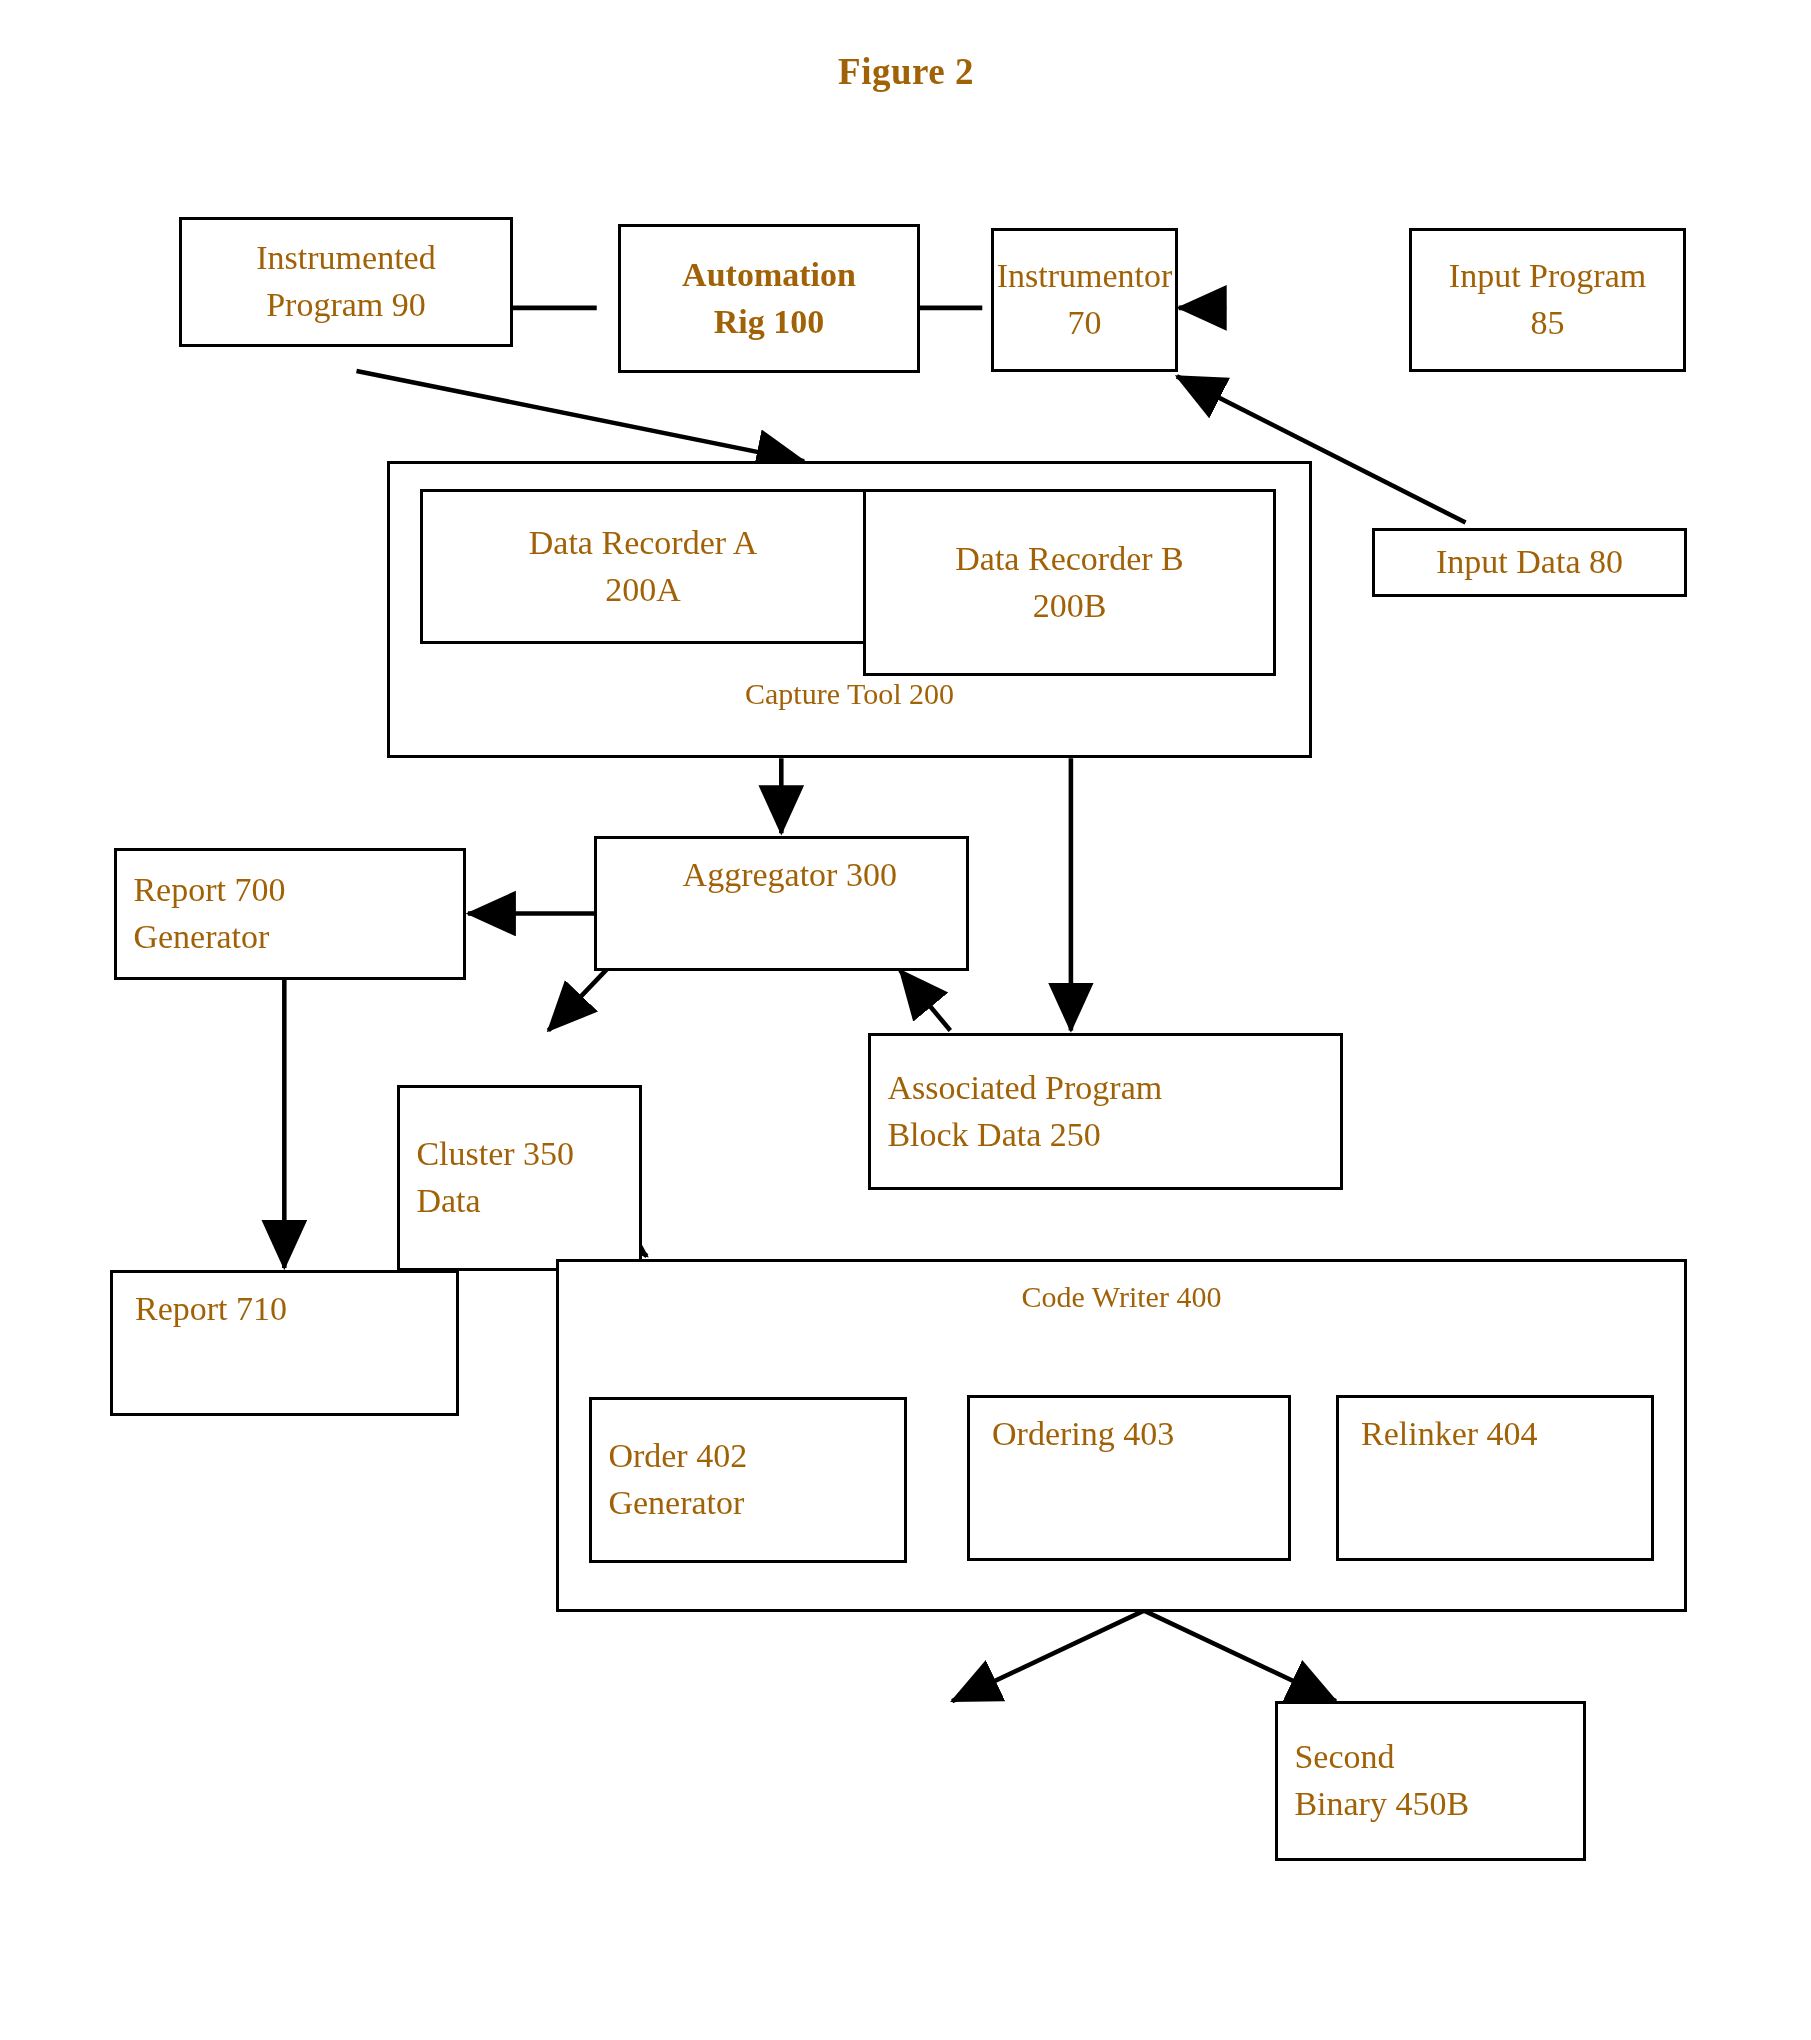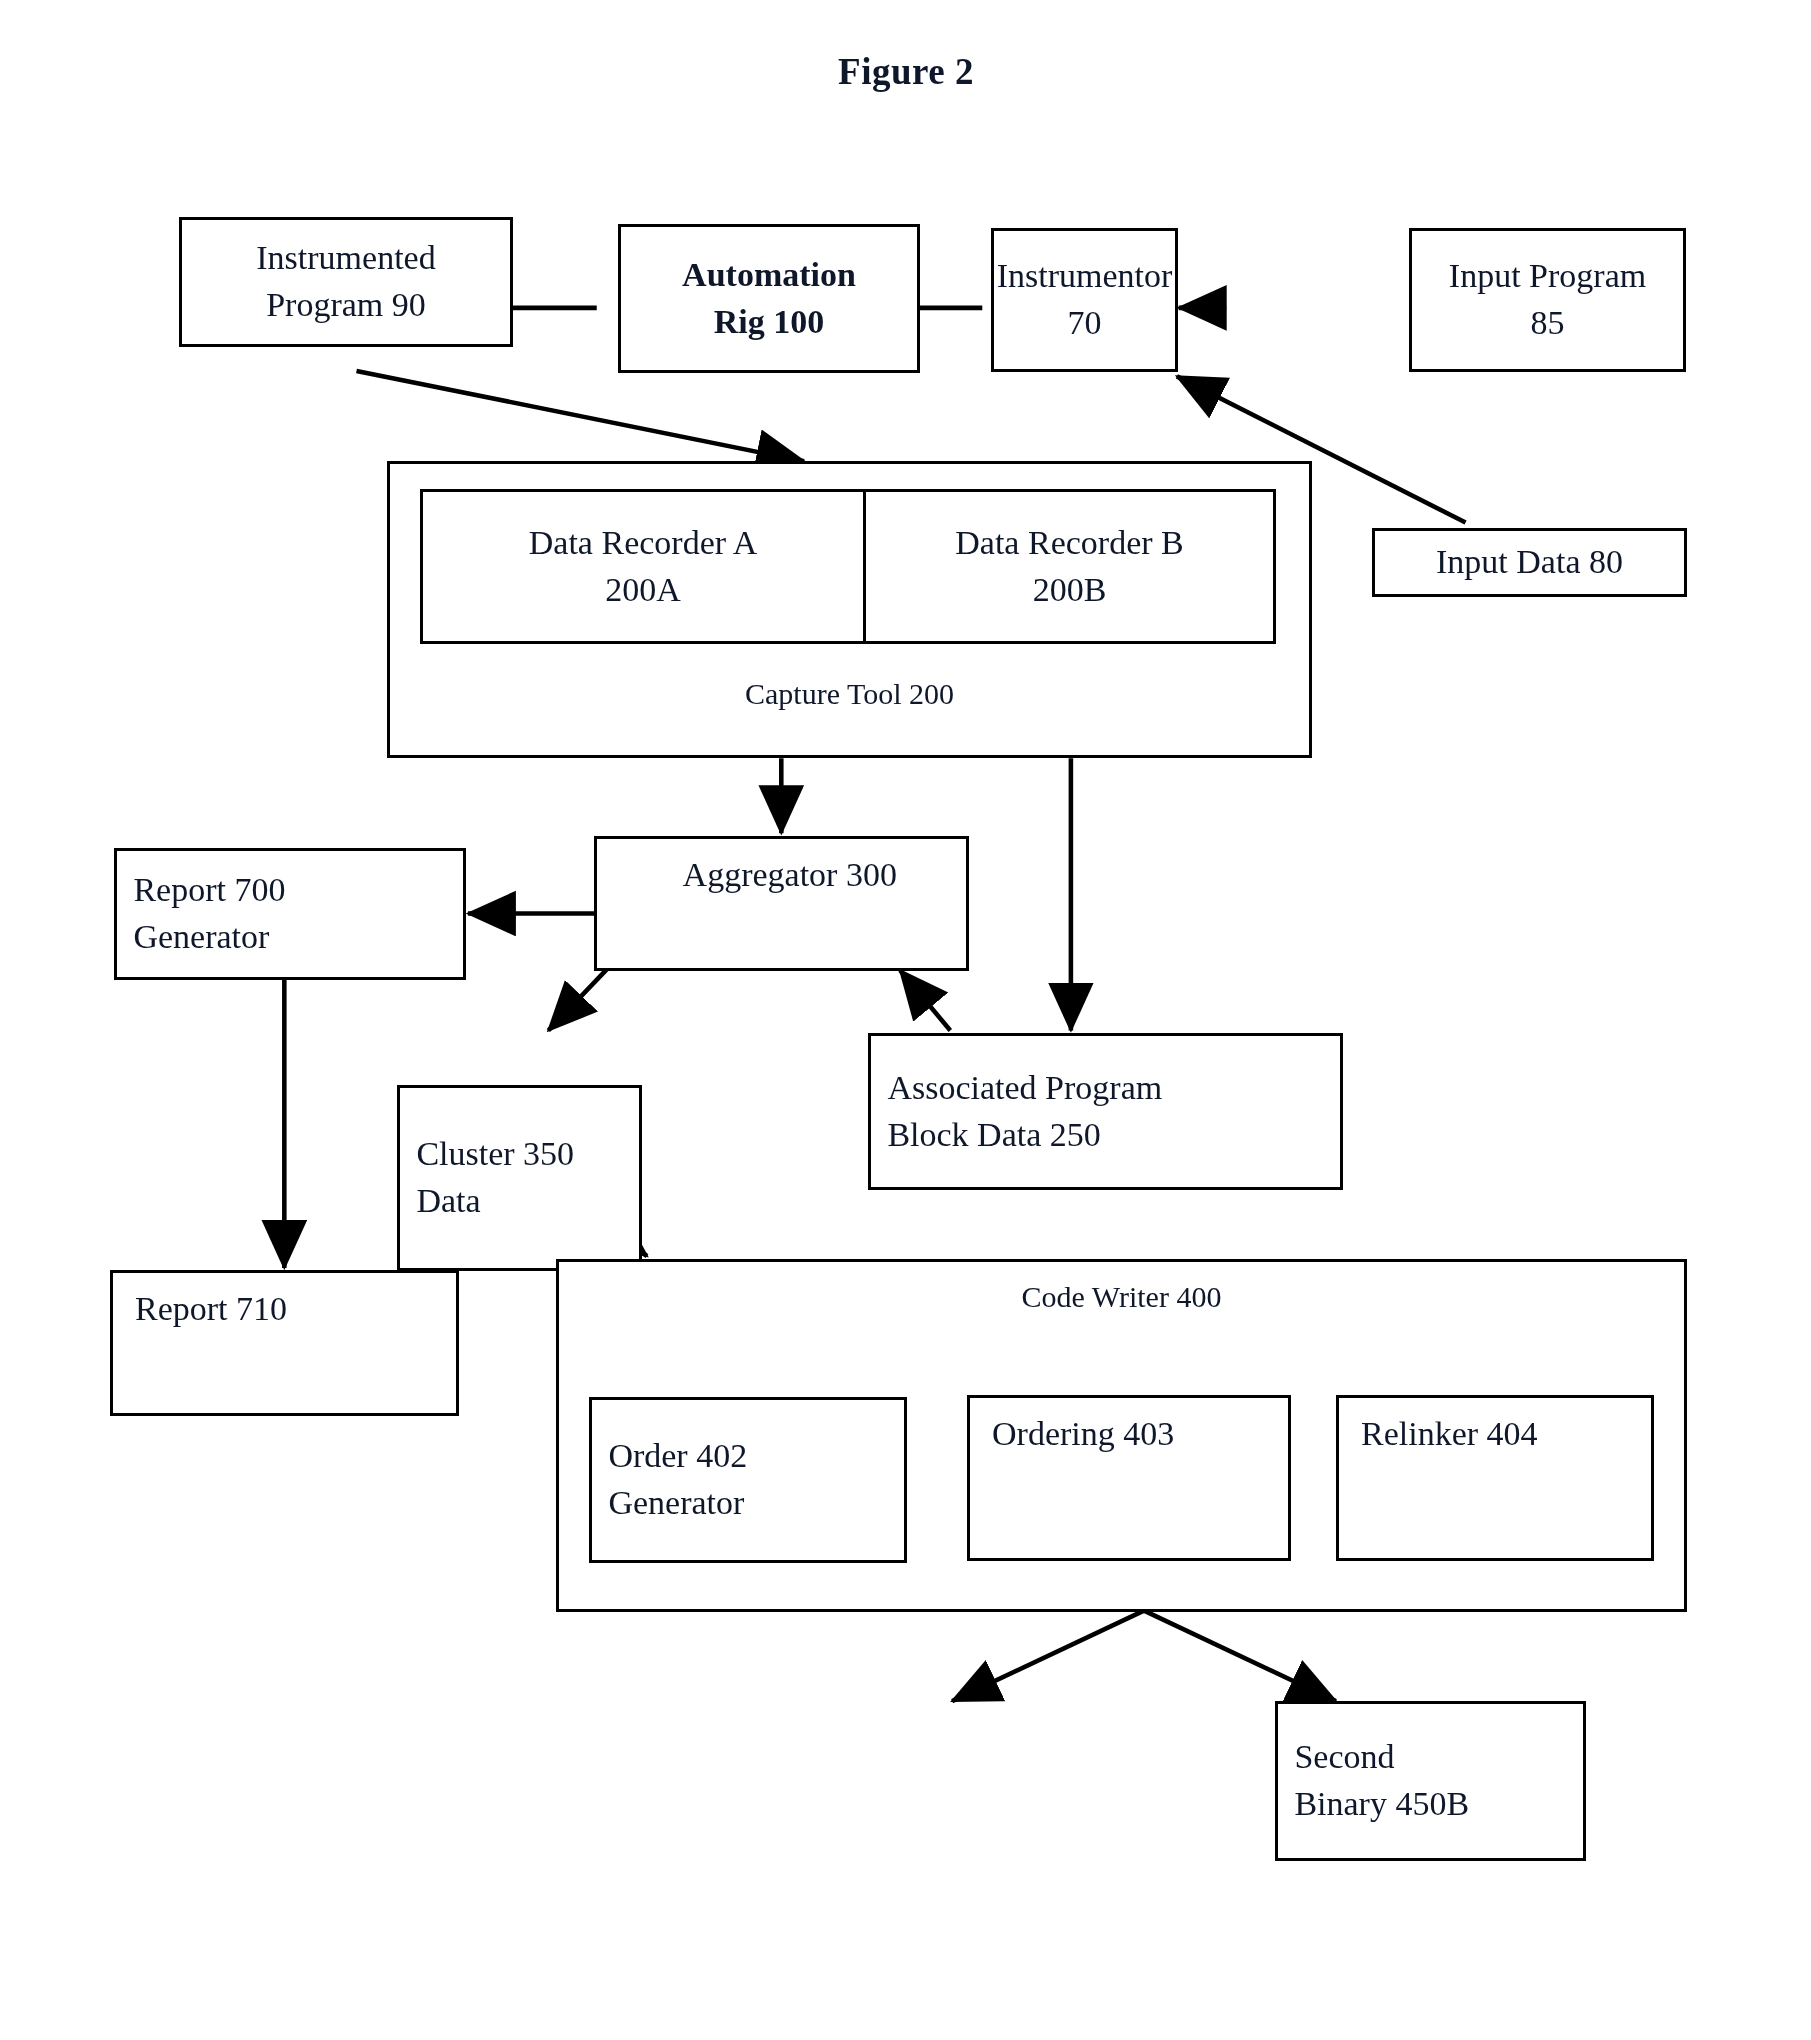--- a/index.html
+++ b/index.html
@@ -6,21 +6,21 @@
     margin: 0;
     padding: 0;
     background: #ffffff;
   }
   #page {
     position: relative;
     width: 1812px;
     height: 2040px;
     background: #ffffff;
     font-family: "Liberation Serif", "DejaVu Serif", serif;
-    color: #0f172a;
+    color: #a16207;
     overflow: hidden;
   }
   .fig-title {
     position: absolute;
     left: 0;
     top: 50px;
     width: 1812px;
     text-align: center;
     font-size: 37px;
     font-weight: bold;
@@ -146,21 +146,21 @@
     <span class="ln">Input Data 80</span>
   </div>
 
   <div class="container-box" style="left:387px; top:461px; width:925px; height:297px;"></div>
 
   <div class="box" style="left:420px; top:489px; width:446px; height:155px;">
     <span class="ln">Data Recorder A</span>
     <span class="ln">200A</span>
   </div>
 
-  <div class="box" style="left:863px; top:489px; width:413px; height:155px;">
+  <div class="box" style="left:863px; top:489px; width:413px; height:187px;">
     <span class="ln">Data Recorder B</span>
     <span class="ln">200B</span>
   </div>
 
   <div class="container-label" style="left:387px; top:676px; width:925px;">Capture Tool 200</div>
 
   <div class="box left-align" style="left:114px; top:848px; width:352px; height:132px;">
     <span class="ln">Report 700</span>
     <span class="ln">Generator</span>
   </div>

